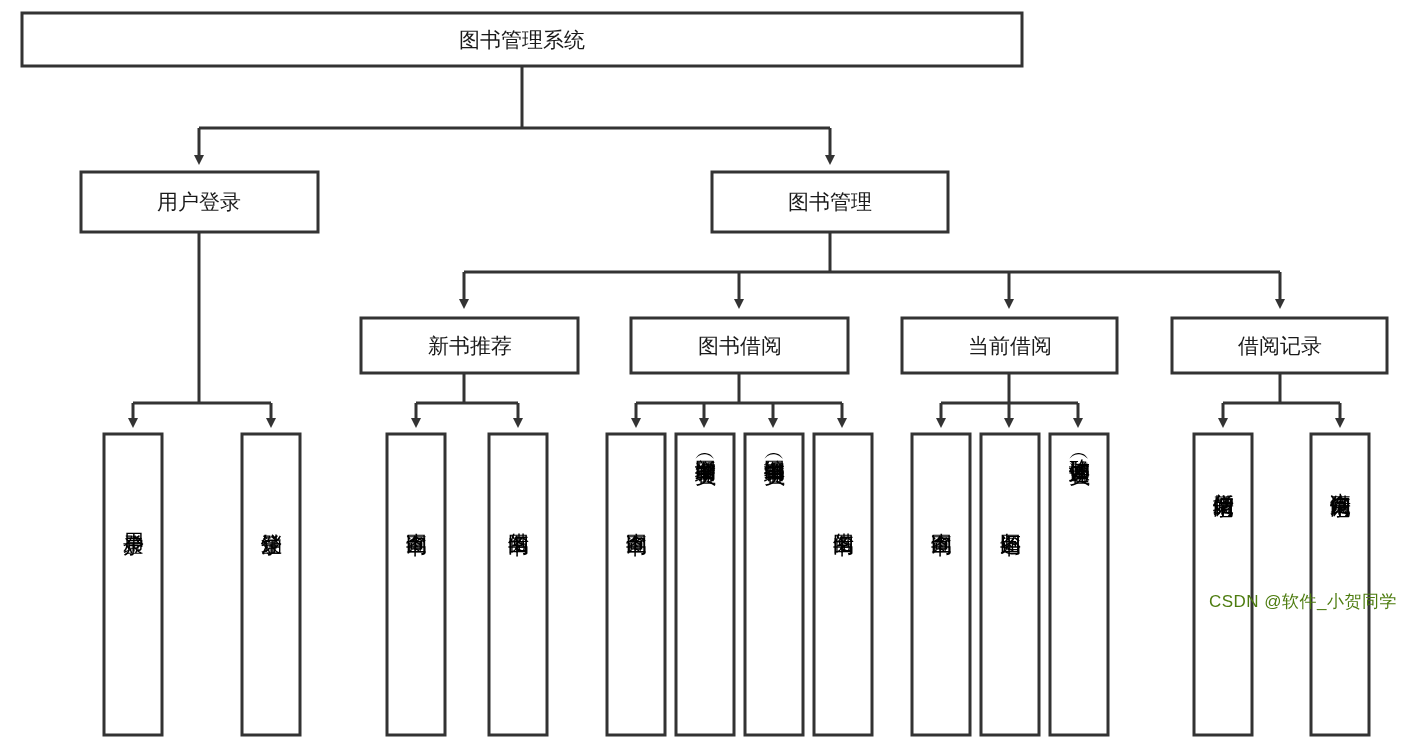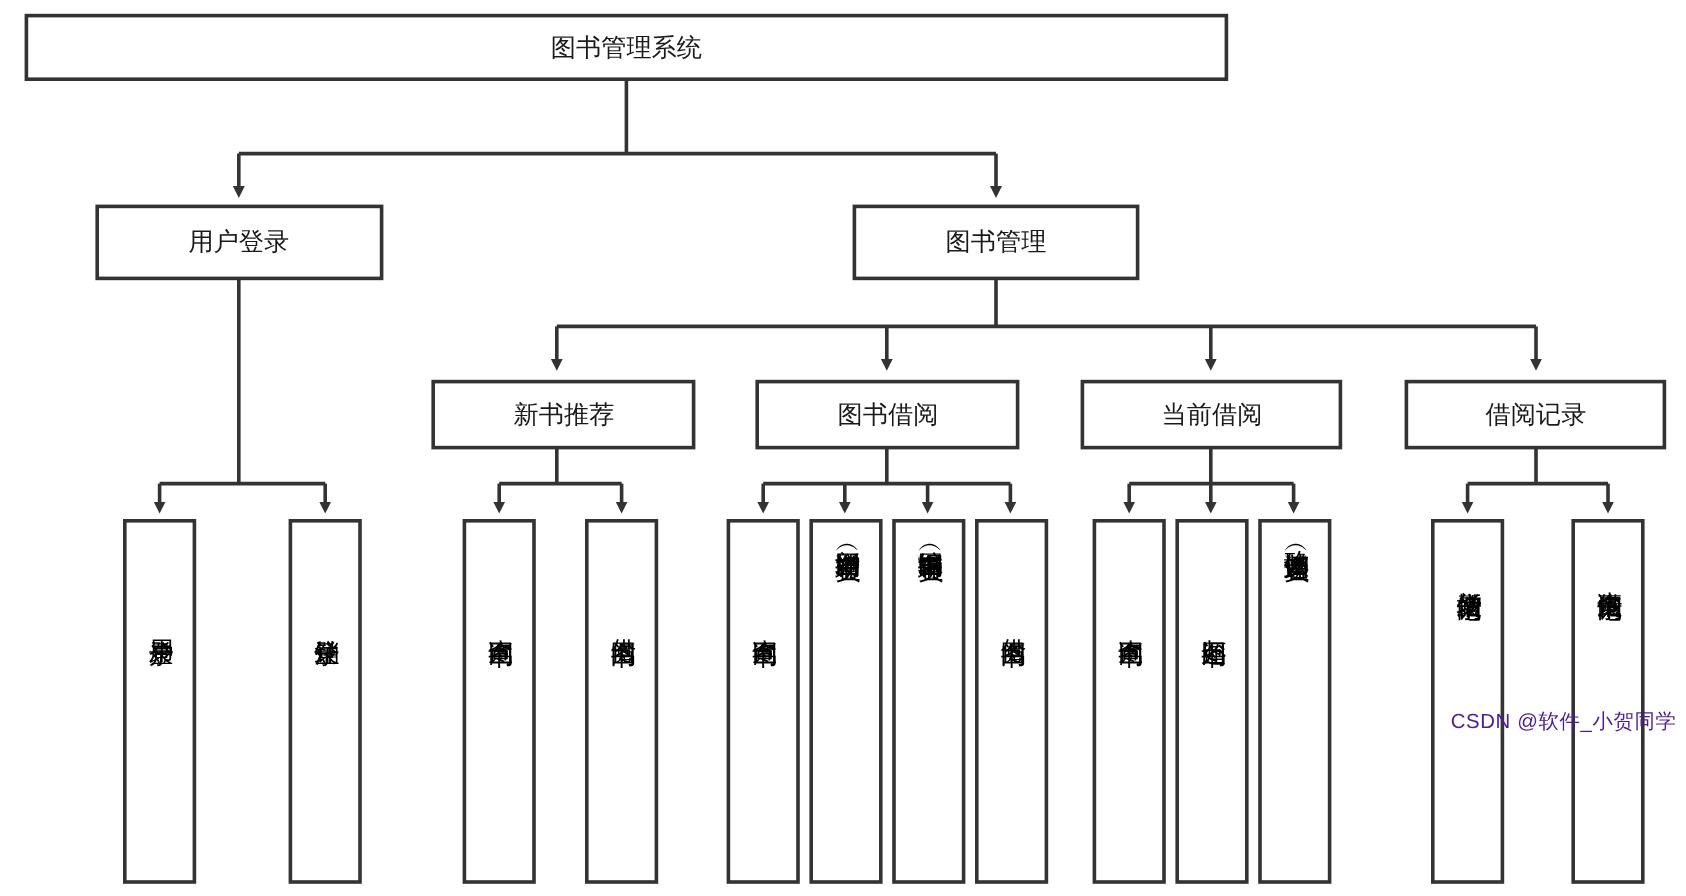--- a/index.html
+++ b/index.html
@@ -64,21 +64,21 @@
   .arrow-head {
     fill: #333333;
     stroke: none;
   }
   .watermark {
     position: absolute;
     right: 8px;
     bottom: 3px;
     font-family: "Liberation Sans", "DejaVu Sans", sans-serif;
     font-size: 17px;
-    color: #4c1d95;
+    color: #4d7c0f;
     white-space: nowrap;
     letter-spacing: 0.5px;
     margin-top: 30px;
   }
 </style>
 </head>
 <body>
 
 <div id="diagram-root">
 

